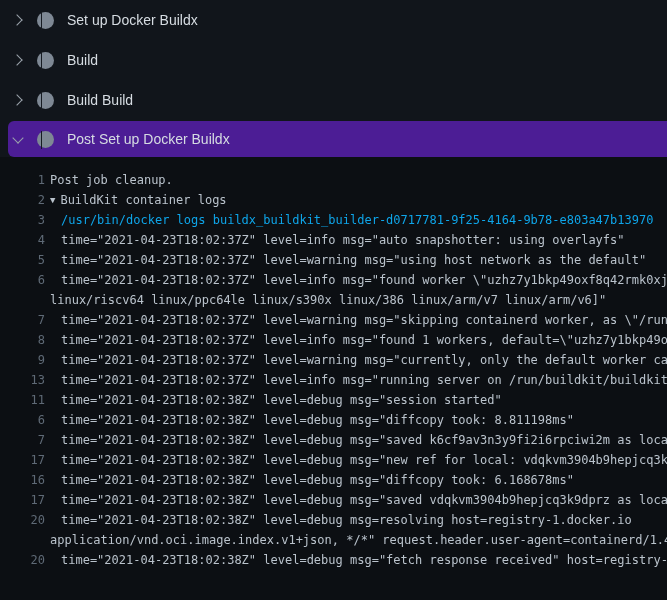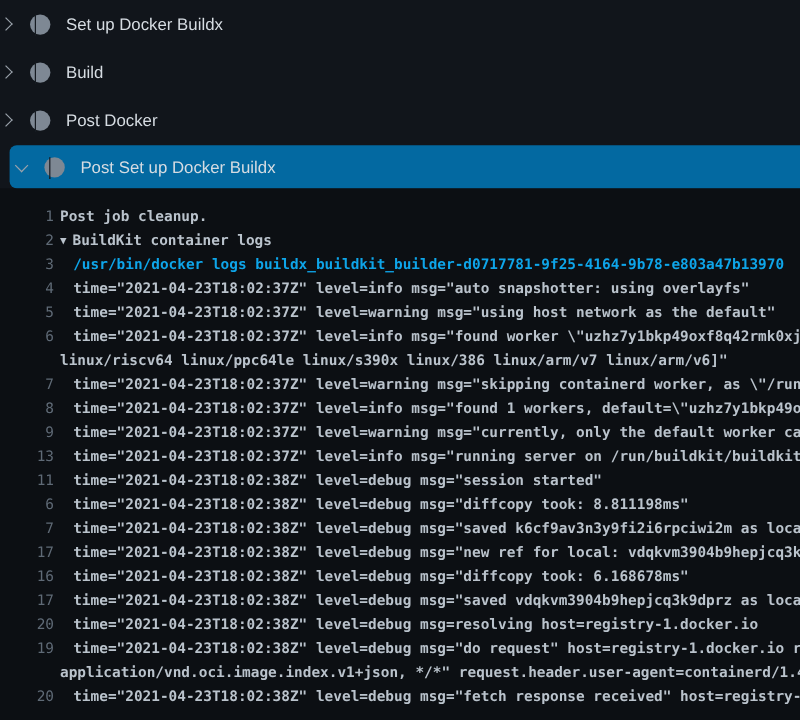--- a/index.html
+++ b/index.html
@@ -3,26 +3,26 @@
 <meta charset="utf-8">
 <style>
   html,body { margin:0; padding:0; }
   body {
     width:667px; height:600px; overflow:hidden; position:relative;
     background:#11151b;
     font-family:"Liberation Sans", sans-serif;
   }
   .steps-area { background:#11151b; }
   .step-row {
-    height:40px; display:flex; align-items:center; padding-left:1px;
+    height:40px; display:flex; align-items:center; padding-left:13px;
     cursor:pointer;
   }
   .step-row.expanded {
     height:36px; margin-left:8px; margin-top:1px; padding-left:5px;
-    background:#0369a1; border-radius:6px 0 0 6px;
+    background:#4c1d95; border-radius:6px 0 0 6px;
   }
   .chevron-box { width:10px; flex:none; display:flex; align-items:center; justify-content:center; }
   .chevron { width:7px; height:7px; border-right:1.5px solid #9aa2ab; border-bottom:1.5px solid #9aa2ab; }
   .chevron.right { transform:rotate(-45deg); margin-left:-3px; }
   .chevron.down  { transform:rotate(45deg); margin-top:-3px; }
   .check-circle { width:17px; height:17px; border-radius:50%; background:#7e8894; flex:none; margin-left:14px; }
   .check-mark { width:7px; height:3.5px; border-left:1.7px solid #161b22; border-bottom:1.7px solid #161b22; transform:rotate(-45deg); margin:4.6px 0 0 4.2px; }
   .step-label { margin-left:13px; color:#d6dce2; font-size:14px; }
 
   .log-area {
@@ -30,21 +30,21 @@
     font-family:"DejaVu Sans Mono","Liberation Mono",monospace;
     font-size:12px; line-height:20px;
   }
   .log-row { display:flex; height:20px; }
   .log-num {
     width:45px; flex:none; text-align:right; color:#5f6a76; cursor:pointer;
     -webkit-user-select:none; user-select:none;
   }
   .log-text {
     white-space:pre; overflow:hidden; flex:1;
-    color:#bac3cc; margin-left:5px;font-weight:bold;
+    color:#bac3cc; margin-left:5px;
   }
   .log-text.indent-1 { margin-left:16px; }
   .log-text.command span { color:#0ea5e9; }
   .caret { font-size:9px; margin-right:5px; color:#bac3cc; vertical-align:1px; cursor:pointer; }
 </style>
 </head>
 <body>
 
 <div class="steps-area">
   <div class="step-row">
@@ -67,21 +67,21 @@
     <span class="step-label">Build</span>
   </div>
 
   <div class="step-row">
     <span class="chevron-box">
       <span class="chevron right"></span>
     </span>
     <span class="check-circle">
       <span class="check-mark"></span>
     </span>
-    <span class="step-label">Post Docker</span>
+    <span class="step-label">Build Build</span>
   </div>
 
   <div class="step-row expanded">
     <span class="chevron-box">
       <span class="chevron down"></span>
     </span>
     <span class="check-circle">
       <span class="check-mark"></span>
     </span>
     <span class="step-label">Post Set up Docker Buildx</span>
@@ -172,24 +172,20 @@
   <div class="log-row">
     <div class="log-num">17</div>
     <div class="log-text indent-1"><span>time="2021-04-23T18:02:38Z" level=debug msg="saved vdqkvm3904b9hepjcq3k9dprz as loca</span></div>
   </div>
 
   <div class="log-row">
     <div class="log-num">20</div>
     <div class="log-text indent-1"><span>time="2021-04-23T18:02:38Z" level=debug msg=resolving host=registry-1.docker.io</span></div>
   </div>
 
-  <div class="log-row">
-    <div class="log-num">19</div>
-    <div class="log-text indent-1"><span>time="2021-04-23T18:02:38Z" level=debug msg="do request" host=registry-1.docker.io r</span></div>
-  </div>
 
   <div class="log-row">
     <div class="log-num"></div>
     <div class="log-text indent-0"><span>application/vnd.oci.image.index.v1+json, */*" request.header.user-agent=containerd/1.4</span></div>
   </div>
 
   <div class="log-row">
     <div class="log-num">20</div>
     <div class="log-text indent-1"><span>time="2021-04-23T18:02:38Z" level=debug msg="fetch response received" host=registry-</span></div>
   </div>

